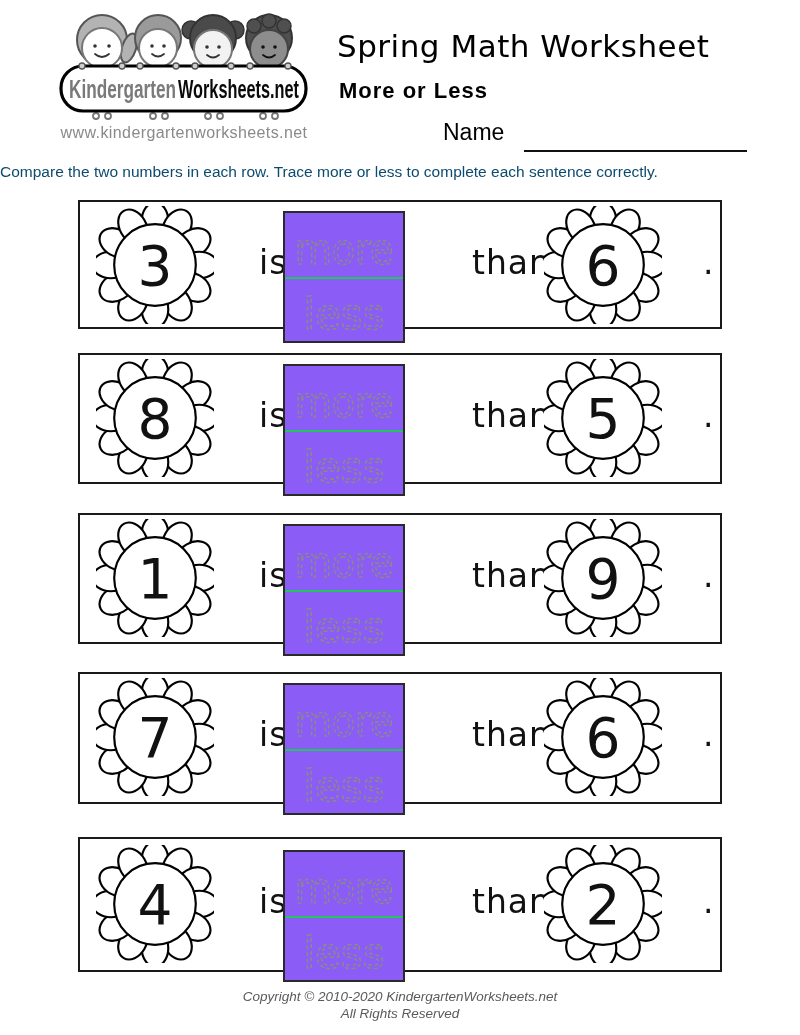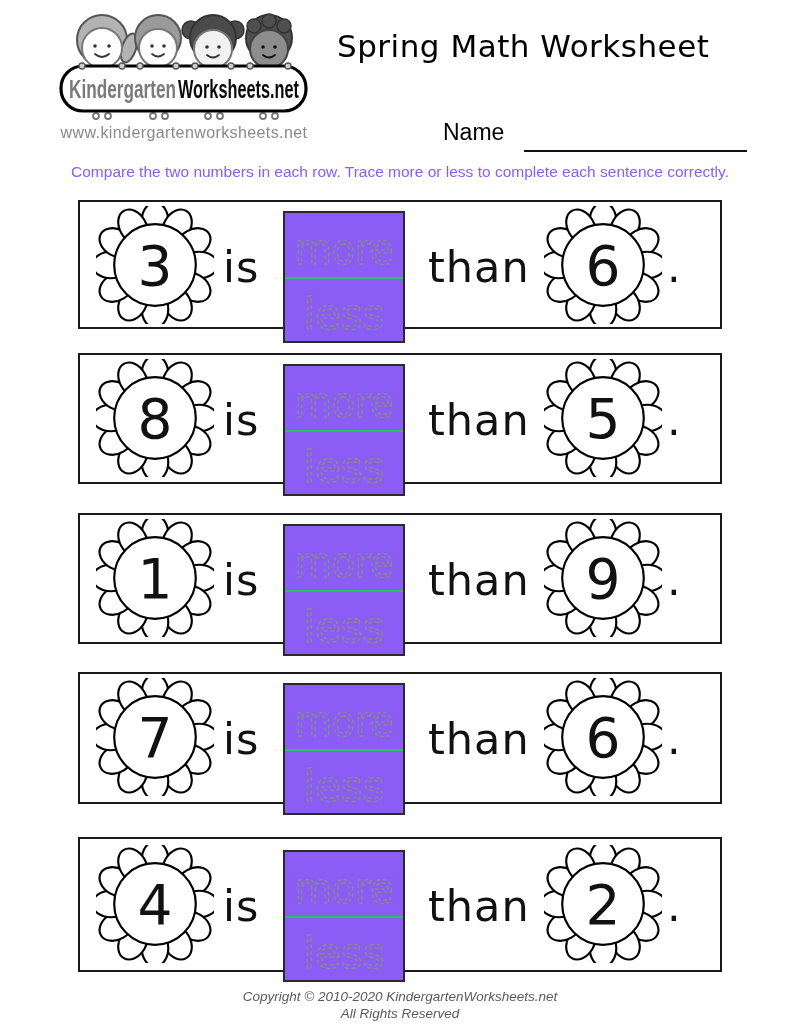--- a/index.html
+++ b/index.html
@@ -30,42 +30,42 @@
   .name-label{
     position:absolute;left:443px;top:119px;
     font-size:23px;color:#000;
   }
   .name-line{
     position:absolute;left:524px;top:150px;width:223px;height:0;
     border-top:2.5px solid #111;
   }
   .instruction{
     position:absolute;left:0;top:163px;width:800px;
-    text-align:center;font-size:15.5px;color:#8b5cf6;
+    text-align:left;font-size:15.5px;color:#0c4a6e;
   }
   
   .row{
     position:absolute;left:78px;width:640px;
     border:2px solid #1a1a1a;background:#fff;
   }
   .flower{position:absolute;width:118px;height:118px;}
   .flower svg{position:absolute;left:0;top:0;width:118px;height:118px;}
   .flower-num{
     position:absolute;left:0;top:0;width:118px;height:118px;
     display:flex;align-items:center;justify-content:center;
     font-family:"DejaVu Sans", sans-serif;
     font-size:55px;color:#111;line-height:1;padding-top:2px;box-sizing:border-box;
   }
   .word{
     position:absolute;
     font-family:"DejaVu Sans", sans-serif;
-    font-size:43px;color:#111;line-height:1;letter-spacing:1px;
+    font-size:33px;color:#111;line-height:1;letter-spacing:1px;margin-left:36px;
   }
   .word-is{left:143px;top:44px;}
-  .word-than{left:348px;top:44px;text-align:center;}
+  .word-than{left:356px;top:44px;text-align:center;}
   .period{left:587px;top:44px;letter-spacing:0;}
   .flower-left{left:16px;top:4px;}
   .flower-right{left:464px;top:4px;}
   .trace-box{
     position:absolute;left:203px;top:9px;width:122px;height:132px;
     border:2.5px solid #2a2a2a;box-sizing:border-box;background:#8b5cf6;
   }
   .trace-cell{width:100%;height:50%;}
   .trace-cell.bottom{border-top:2px solid #22c55e;box-sizing:border-box;}
   .trace-cell svg{display:block;width:100%;height:100%;}
@@ -150,20 +150,21 @@
         <circle cx="194" cy="58" r="3"></circle>
           <circle cx="232" cy="58" r="3"></circle>
       </g>
       <text x="13" y="90" font-size="25" font-weight="bold" fill="#7a7a7a" textLength="107" lengthAdjust="spacingAndGlyphs">Kindergarten</text>
       <text x="122" y="90" font-size="25" font-weight="bold" fill="#0a0a0a" textLength="121" lengthAdjust="spacingAndGlyphs">Worksheets.net</text>
     </svg>
   </div>
   <div class="website">www.kindergartenworksheets.net</div>
 
   <div class="title">Spring Math Worksheet</div>
+  <div class="subtitle">More or Less</div>
   <div class="name-label">Name</div>
   <div class="name-line"></div>
   <div class="instruction">Compare the two numbers in each row. Trace more or less to complete each sentence correctly.</div>
 
   <div class="row" style="top:200px;height:125px;">
     <div class="flower flower-left">
       <svg class="flower-svg" viewBox="0 0 120 120">
           <ellipse cx="60.0" cy="15.0" rx="13.5" ry="18.5" transform="rotate(0 60.0 15.0)" fill="#fff" stroke="#000" stroke-width="2.2"></ellipse>
           <ellipse cx="82.5" cy="21.0" rx="13.5" ry="18.5" transform="rotate(30 82.5 21.0)" fill="#fff" stroke="#000" stroke-width="2.2"></ellipse>
           <ellipse cx="99.0" cy="37.5" rx="13.5" ry="18.5" transform="rotate(60 99.0 37.5)" fill="#fff" stroke="#000" stroke-width="2.2"></ellipse>

